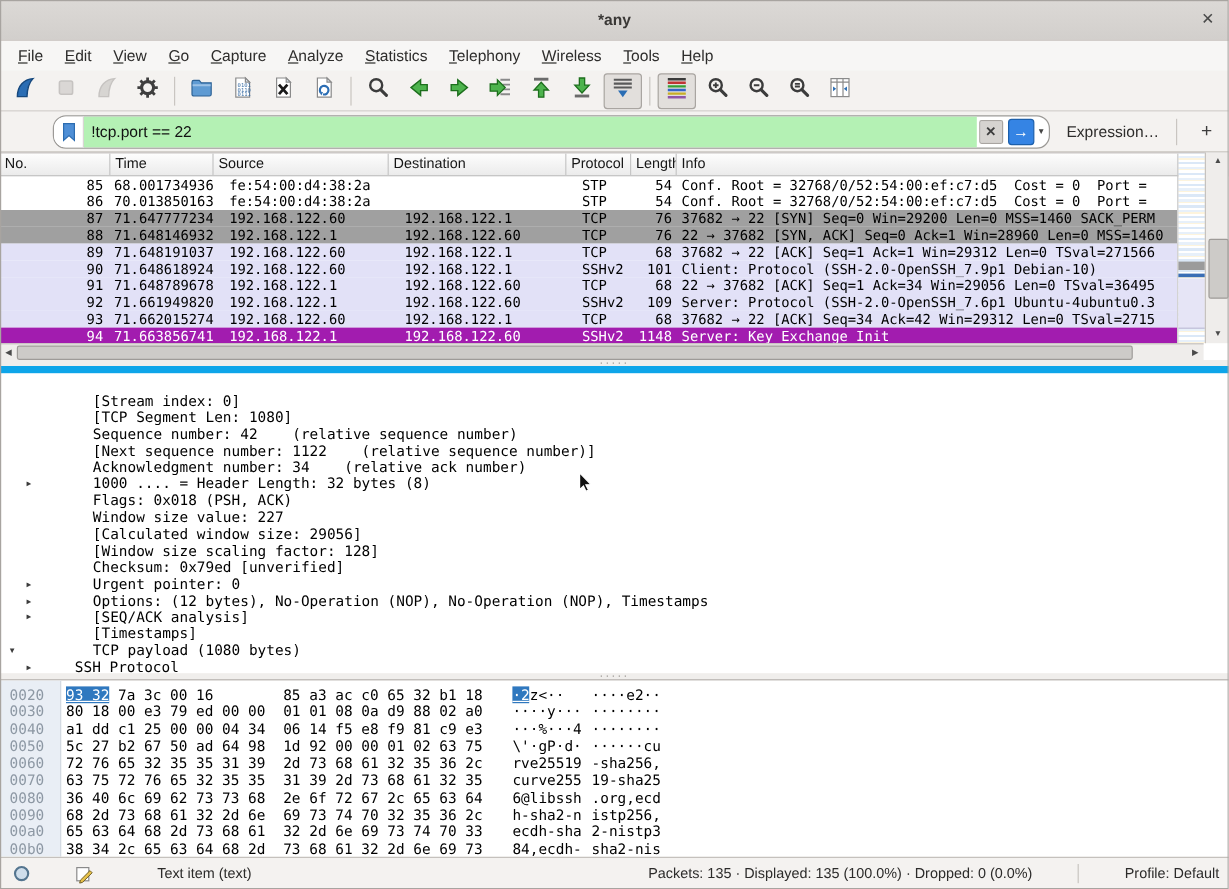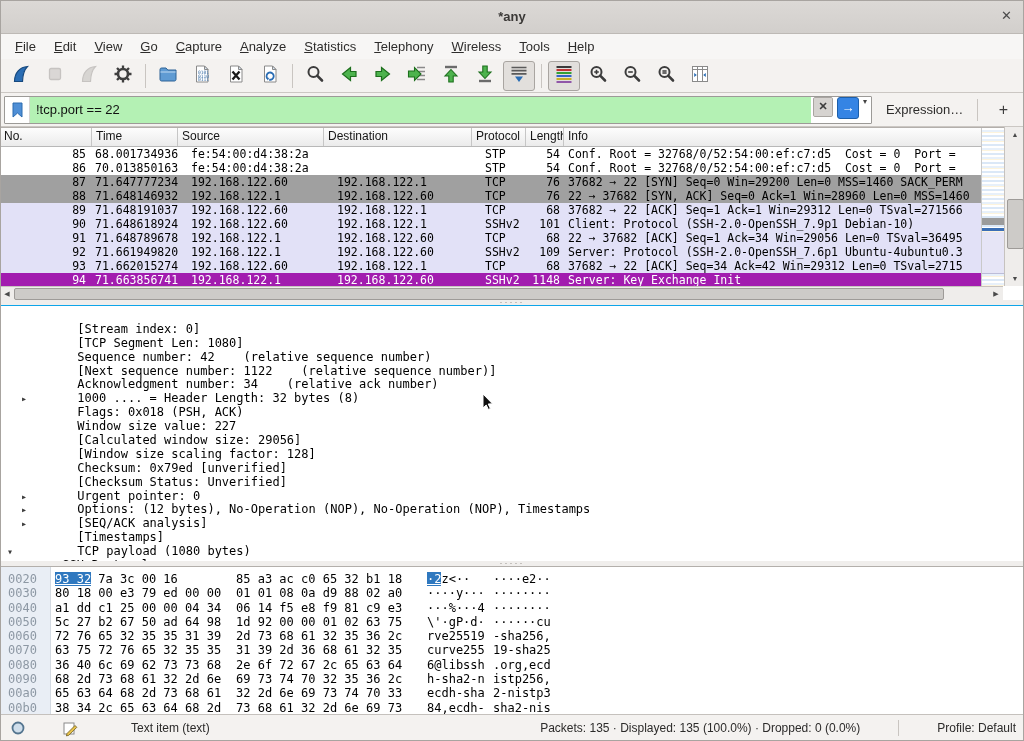--- a/index.html
+++ b/index.html
@@ -18,21 +18,21 @@
   
   .toolbar{left:0;top:59px;width:1024px;height:34px;background:#f4f2f0;border-bottom:1px solid #cbc7c3;
            display:flex;align-items:center;padding-left:5px;box-sizing:border-box;gap:2px;}
   .tb{width:30px;height:28px;display:flex;align-items:center;justify-content:center;border:1px solid transparent;border-radius:3px;}
   .tb.dis{opacity:.45;}
   .tb.pressed{background:#e2dfdc;border:1px solid #a9a5a1;}
   .tsep{width:1px;height:24px;background:#c9c5c1;margin:0 4px;}
   
   .filterbar{left:0;top:93px;width:1024px;height:34px;background:#f4f2f0;border-bottom:1px solid #cbc7c3;
              display:flex;align-items:center;box-sizing:border-box;padding:0 8px 0 4px;}
-  .fbox{display:flex;align-items:flex-start;width:866px;height:26px;background:#fff;border:1px solid #9c9a97;border-radius:1px;overflow:hidden;}
+  .fbox{display:flex;align-items:center;width:866px;height:26px;background:#fff;border:1px solid #9c9a97;border-radius:11px;overflow:hidden;margin-left:40px;}
   .fbookmark{width:24px;height:26px;display:flex;align-items:center;justify-content:center;background:#fff;border-right:1px solid #d8d6d3;}
   .ffield{flex:1;height:26px;background:#b4f1b4;display:flex;align-items:center;padding-left:6px;font-size:13px;color:#111;}
   .fclear{width:18px;height:18px;margin:0 2px;background:#d6d3d0;border:1px solid #a9a5a1;border-radius:2px;
           display:flex;align-items:center;justify-content:center;font-size:11px;font-weight:bold;color:#3d3d3d;background-clip:padding-box;}
   .fapply{width:20px;height:20px;margin:0 2px;background:#3584e4;border:1px solid #1c5fab;border-radius:3px;
           display:flex;align-items:center;justify-content:center;color:#fff;font-size:13px;font-weight:bold;}
   .fcaret{font-size:8px;color:#444;margin:0 4px 0 2px;}
   .fexpr{font-size:13px;color:#2e2d2c;margin-left:14px;}
   .fsep{width:1px;height:22px;background:#c9c5c1;margin-left:14px;}
   .fplus{font-size:16px;color:#3d3d3d;margin-left:14px;width:22px;text-align:center;}
@@ -62,21 +62,21 @@
   .vscroll{left:1004px;top:127px;width:20px;height:159px;background:#efedeb;border-left:1px solid #c6c2be;box-sizing:border-box;}
   .varr{width:20px;height:15px;display:flex;align-items:center;justify-content:center;font-size:7px;color:#4a4a4a;}
   .vthumb{position:absolute;left:2px;width:15px;background:#cdcbc8;border:1px solid #9e9b98;border-radius:2px;}
   .hscroll{left:0;top:286px;width:1003px;height:14px;background:#efedeb;border-top:1px solid #c6c2be;box-sizing:border-box;display:flex;align-items:center;}
   .harr{width:14px;height:13px;display:flex;align-items:center;justify-content:center;font-size:7px;color:#4a4a4a;}
   .hthumb{height:10px;width:928px;background:#cdcbc8;border:1px solid #9e9b98;border-radius:2px;}
   
   .splitter{left:0;width:1024px;height:5px;background:#f0eeec;display:flex;align-items:center;justify-content:center;
             font-size:9px;letter-spacing:2px;color:#8f8b87;line-height:3px;}
   
-  .detail{left:0;top:305px;width:1024px;height:258px;background:#fff;border-top:1px solid #0ea5e9;
+  .detail{left:0;top:305px;width:1024px;height:258px;background:#fff;border-top:6px solid #0ea5e9;
           box-sizing:border-box;overflow:hidden;padding-top:3px;}
   .dl{position:relative;height:13.9px;line-height:13.9px;font-family:"DejaVu Sans Mono",monospace;font-size:12px;white-space:pre;color:#000;}
   .dl .ar{position:absolute;top:0;font-size:10px;color:#3c3c3c;}
   .dl.i1{padding-left:34px;}  .dl.i1 .ar{left:21px;}
   .dl.i0{padding-left:19px;}  .dl.i0 .ar{left:7px;}
   
   .hexpane{left:0;top:566px;width:1024px;height:148px;background:#fff;border-top:1px solid #b3afab;
            box-sizing:border-box;padding-top:5px;overflow:hidden;}
   .hexpane .offcol{position:absolute;left:0;top:0;bottom:0;width:50px;background:#e9eef5;border-right:1px solid #d3dae2;}
   .hr{position:relative;height:14.3px;line-height:14.3px;font-family:"DejaVu Sans Mono",monospace;font-size:12px;white-space:pre;color:#000;}
@@ -453,23 +453,20 @@
     </div>
 
     <div class="dl i1">
       <span class="ar"></span><span>[Window size scaling factor: 128]</span>
     </div>
 
     <div class="dl i1">
       <span class="ar"></span><span>Checksum: 0x79ed [unverified]</span>
     </div>
 
-    <div class="dl i1">
-      <span class="ar"></span><span>[Checksum Status: Unverified]</span>
-    </div>
 
     <div class="dl i1">
       <span class="ar"></span><span>Urgent pointer: 0</span>
     </div>
 
     <div class="dl i1">
       <span class="ar">▸</span><span>Options: (12 bytes), No-Operation (NOP), No-Operation (NOP), Timestamps</span>
     </div>
 
     <div class="dl i1">
@@ -513,21 +510,21 @@
 
       <div class="hr">
         <span class="off">0050</span><span class="hx1"><span>5c 27 b2 67 50 ad 64 98</span><span class="hl-slot"></span></span><span class="hx2">1d 92 00 00 01 02 63 75</span><span class="ha1"><span>\'·gP·d·</span><span class="hl-slot"></span></span><span class="ha2">······cu</span>
       </div>
 
       <div class="hr">
         <span class="off">0060</span><span class="hx1"><span>72 76 65 32 35 35 31 39</span><span class="hl-slot"></span></span><span class="hx2">2d 73 68 61 32 35 36 2c</span><span class="ha1"><span>rve25519</span><span class="hl-slot"></span></span><span class="ha2">-sha256,</span>
       </div>
 
       <div class="hr">
-        <span class="off">0070</span><span class="hx1"><span>63 75 72 76 65 32 35 35</span><span class="hl-slot"></span></span><span class="hx2">31 39 2d 36 68 61 32 35</span><span class="ha1"><span>curve255</span><span class="hl-slot"></span></span><span class="ha2">19-sha25</span>
+        <span class="off">0070</span><span class="hx1"><span>63 75 72 76 65 32 35 35</span><span class="hl-slot"></span></span><span class="hx2">31 39 2d 73 68 61 32 35</span><span class="ha1"><span>curve255</span><span class="hl-slot"></span></span><span class="ha2">19-sha25</span>
       </div>
 
       <div class="hr">
         <span class="off">0080</span><span class="hx1"><span>36 40 6c 69 62 73 73 68</span><span class="hl-slot"></span></span><span class="hx2">2e 6f 72 67 2c 65 63 64</span><span class="ha1"><span>6@libssh</span><span class="hl-slot"></span></span><span class="ha2">.org,ecd</span>
       </div>
 
       <div class="hr">
         <span class="off">0090</span><span class="hx1"><span>68 2d 73 68 61 32 2d 6e</span><span class="hl-slot"></span></span><span class="hx2">69 73 74 70 32 35 36 2c</span><span class="ha1"><span>h-sha2-n</span><span class="hl-slot"></span></span><span class="ha2">istp256,</span>
       </div>
 

